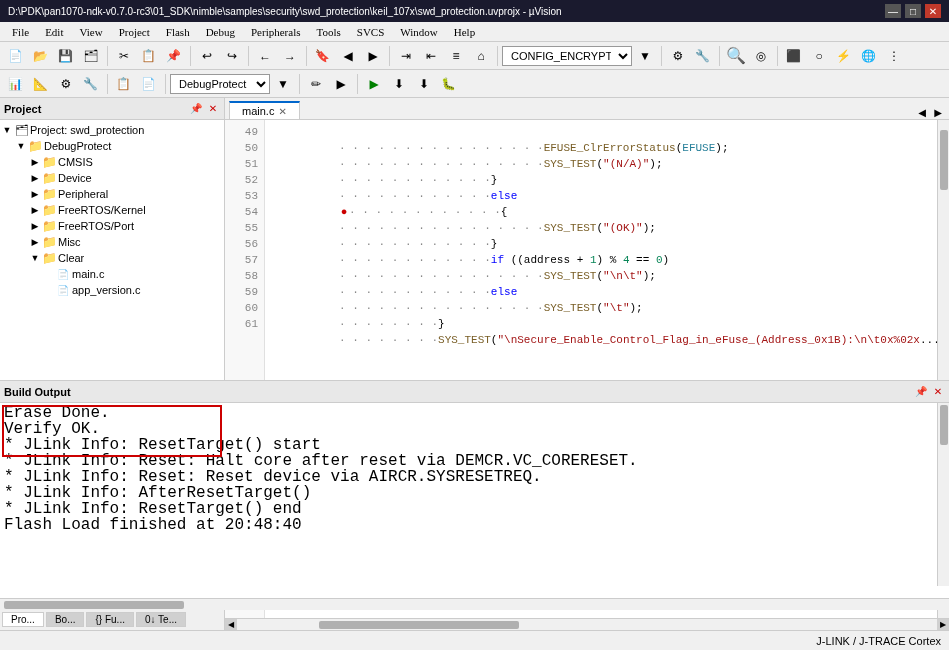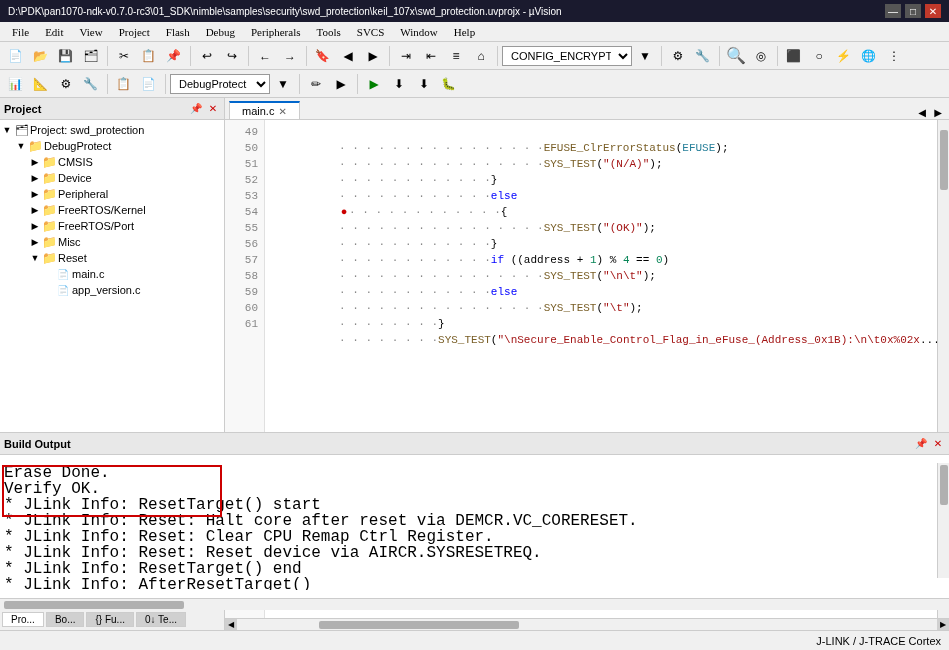--- a/index.html
+++ b/index.html
@@ -122,26 +122,25 @@
     .tree-icon { width: 16px; height: 14px; flex-shrink: 0; display: flex; align-items: center; justify-content: center; }
     .folder-icon { color: #f0c040; font-size: 12px; }
     .tree-label { font-size: 11px; }
 
     
     #bottom-panel {
       position: absolute;
       left: 0;
       right: 0;
       bottom: 20px;
-      height: 178px;
+      height: 230px;
       background: #fff;
       border-top: 1px solid #ccc;
       display: flex;
       flex-direction: column;
-      gap: 8px;
     }
     #build-header {
       background: #e8e8e8;
       border-bottom: 1px solid #ccc;
       display: flex;
       align-items: center;
       justify-content: space-between;
       padding: 2px 4px;
       height: 22px;
     }
@@ -439,21 +438,21 @@
 
       <div class="tree-item" style="padding-left:28px;">
         <span class="tree-expander">▶</span>
         <span class="tree-icon folder-icon">📁</span>
         <span class="tree-label">Misc</span>
       </div>
 
       <div class="tree-item" style="padding-left:28px;">
         <span class="tree-expander">▼</span>
         <span class="tree-icon folder-icon">📁</span>
-        <span class="tree-label">Reset</span>
+        <span class="tree-label">Clear</span>
       </div>
 
       <div class="tree-item" style="padding-left:42px;">
         <span class="tree-expander" style="width:14px;"></span>
         <span class="tree-icon" style="font-size:10px;">📄</span>
         <span class="tree-label">main.c</span>
       </div>
 
       <div class="tree-item" style="padding-left:42px;">
         <span class="tree-expander" style="width:14px;"></span>
@@ -564,24 +563,23 @@
         <button class="panel-btn">📌</button>
         <button class="panel-btn" style="color:#c00;">✕</button>
       </div>
     </div>
     <div id="build-content">
       <div class="build-highlight"></div>
       <div class="build-line">Erase Done.</div>
       <div class="build-line">Verify OK.</div>
       <div class="build-line">* JLink Info: ResetTarget() start</div>
       <div class="build-line">* JLink Info: Reset: Halt core after reset via DEMCR.VC_CORERESET.</div>
-      <div class="build-line">* JLink Info: Reset: Clear CPU Remap Ctrl Register.</div>
       <div class="build-line">* JLink Info: Reset: Reset device via AIRCR.SYSRESETREQ.</div>
+      <div class="build-line">* JLink Info: AfterResetTarget()</div>
       <div class="build-line">* JLink Info: ResetTarget() end</div>
-      <div class="build-line">* JLink Info: AfterResetTarget()</div>
       <div class="build-line">Flash Load finished at 20:48:40</div>
 
       <div style="position:absolute;right:0;top:0;bottom:12px;width:12px;background:#f0f0f0;border-left:1px solid #ccc;">
         <div style="position:absolute;top:2px;left:2px;width:8px;height:40px;background:#b0b0b0;border-radius:2px;"></div>
       </div>
     </div>
     <div id="build-scrollbar-h">
       <div class="h-scroll-thumb"></div>
     </div>
   </div>

